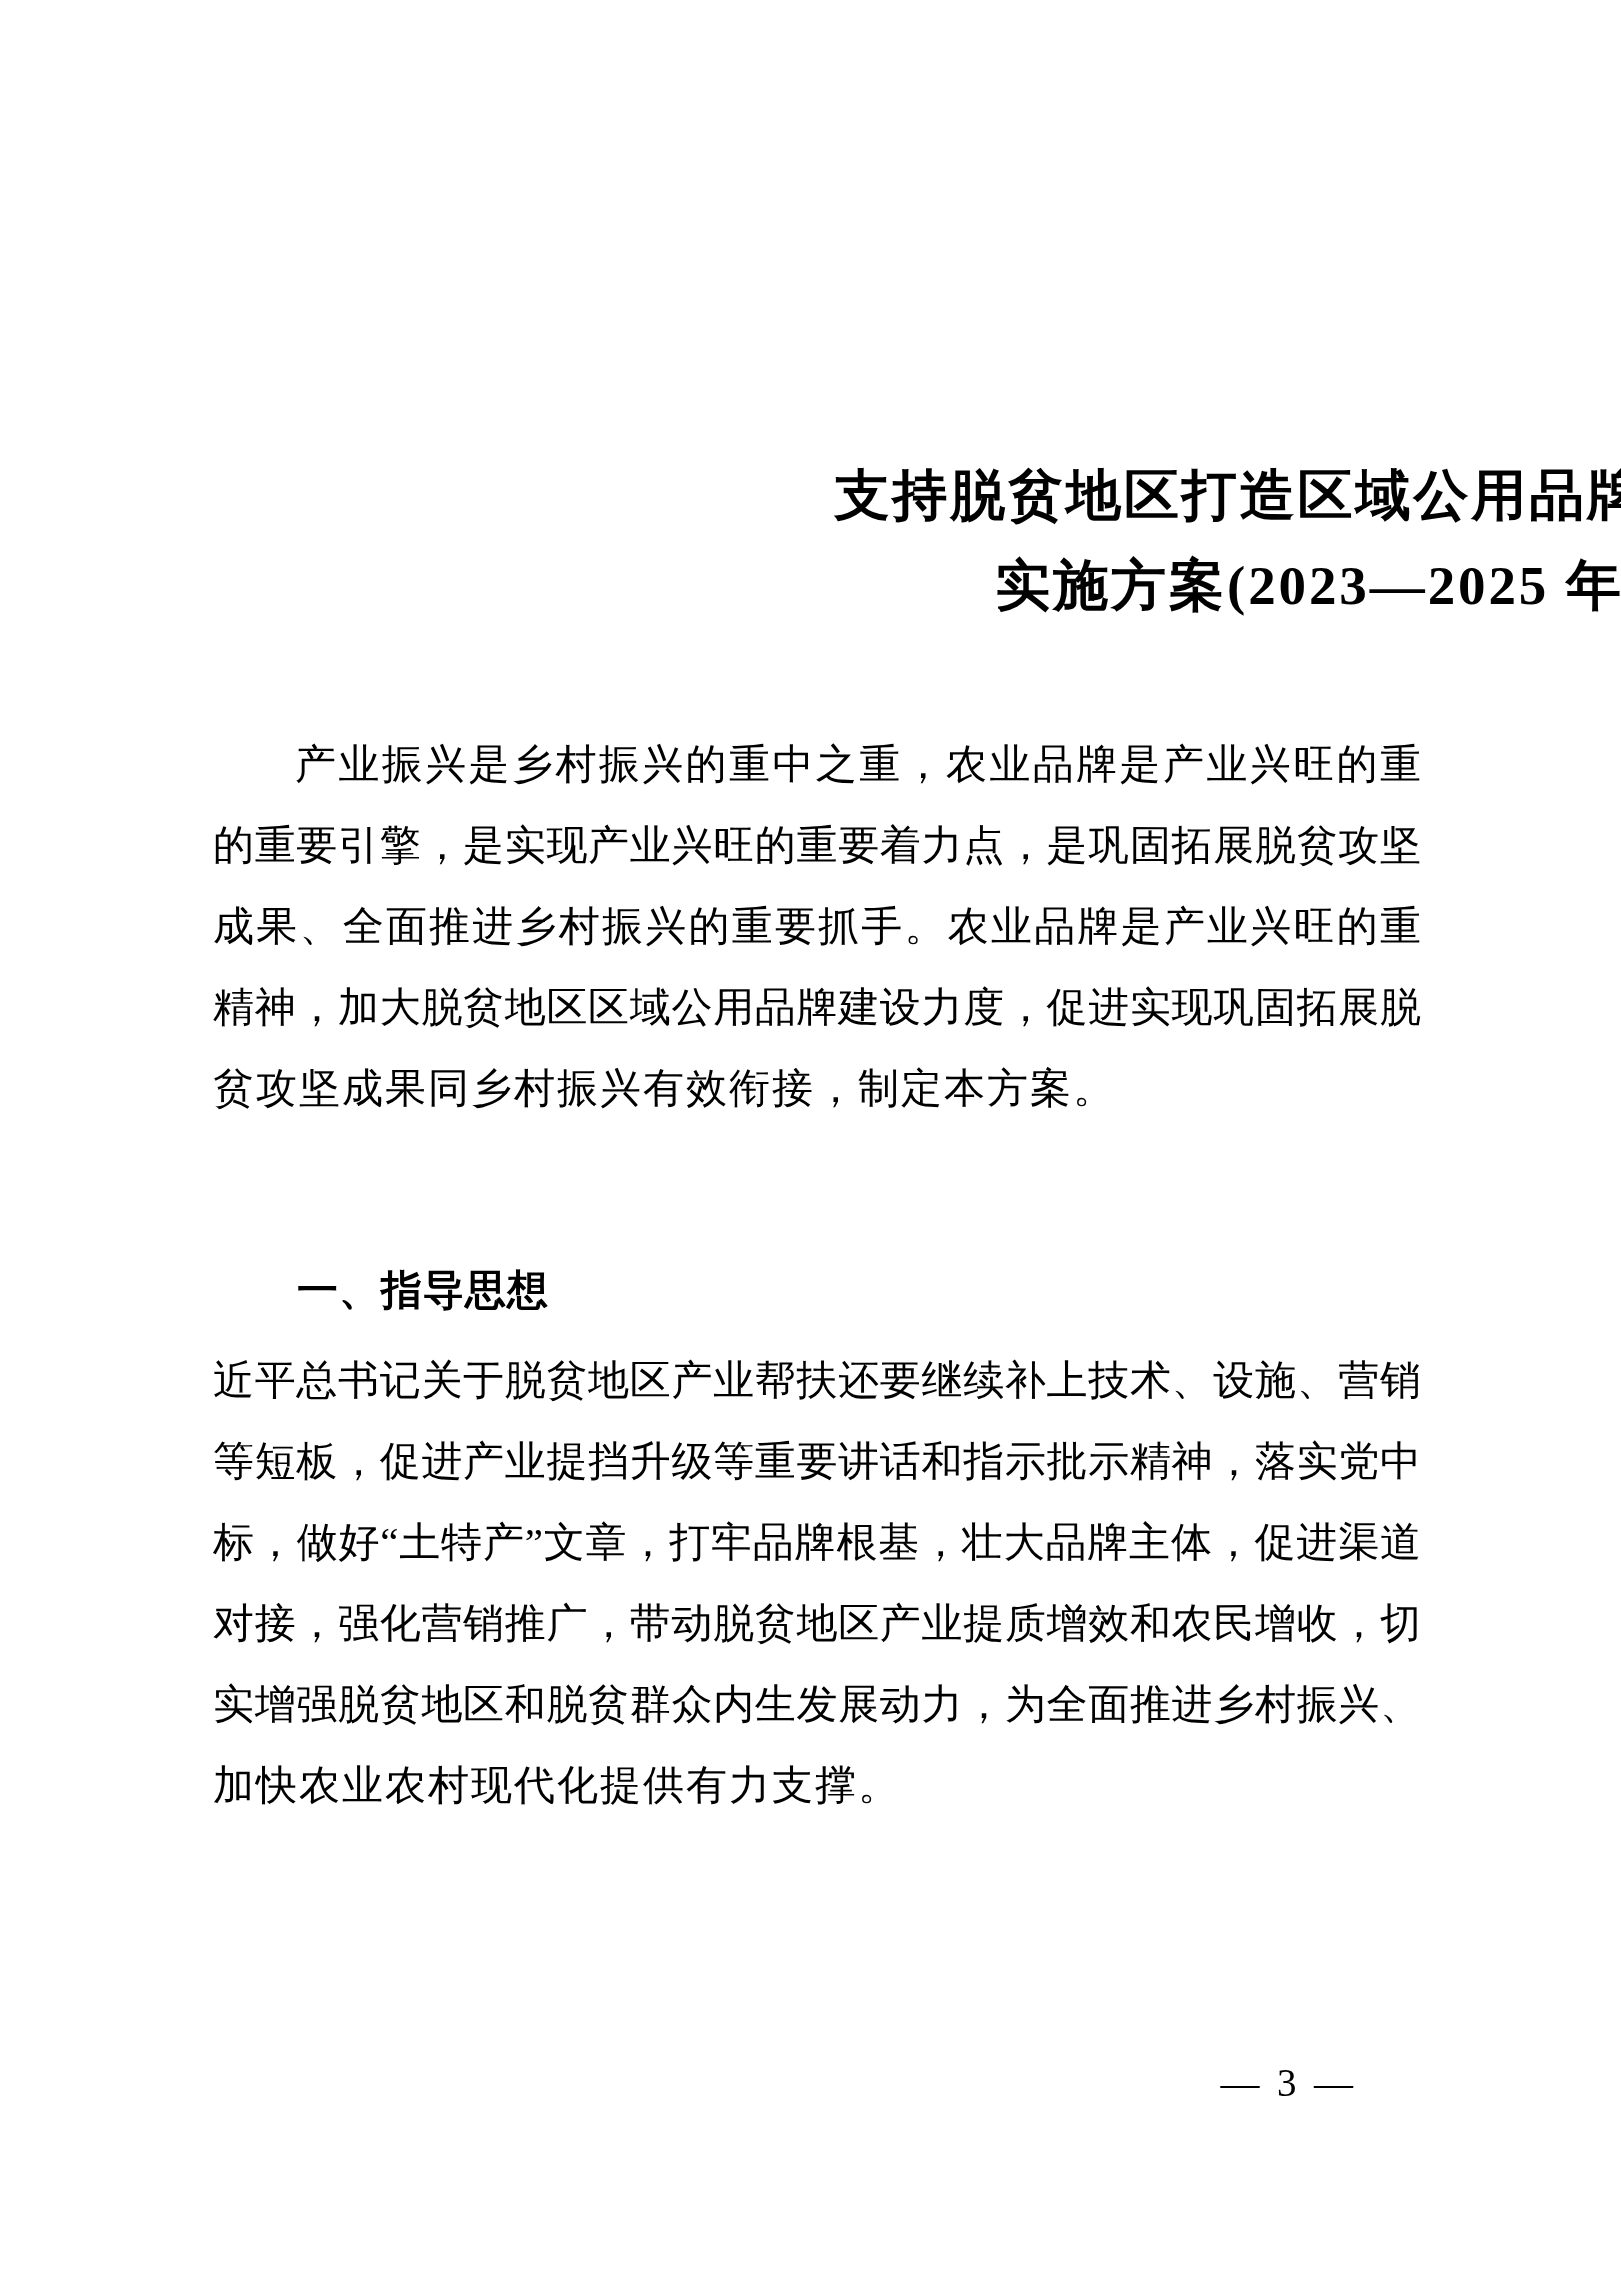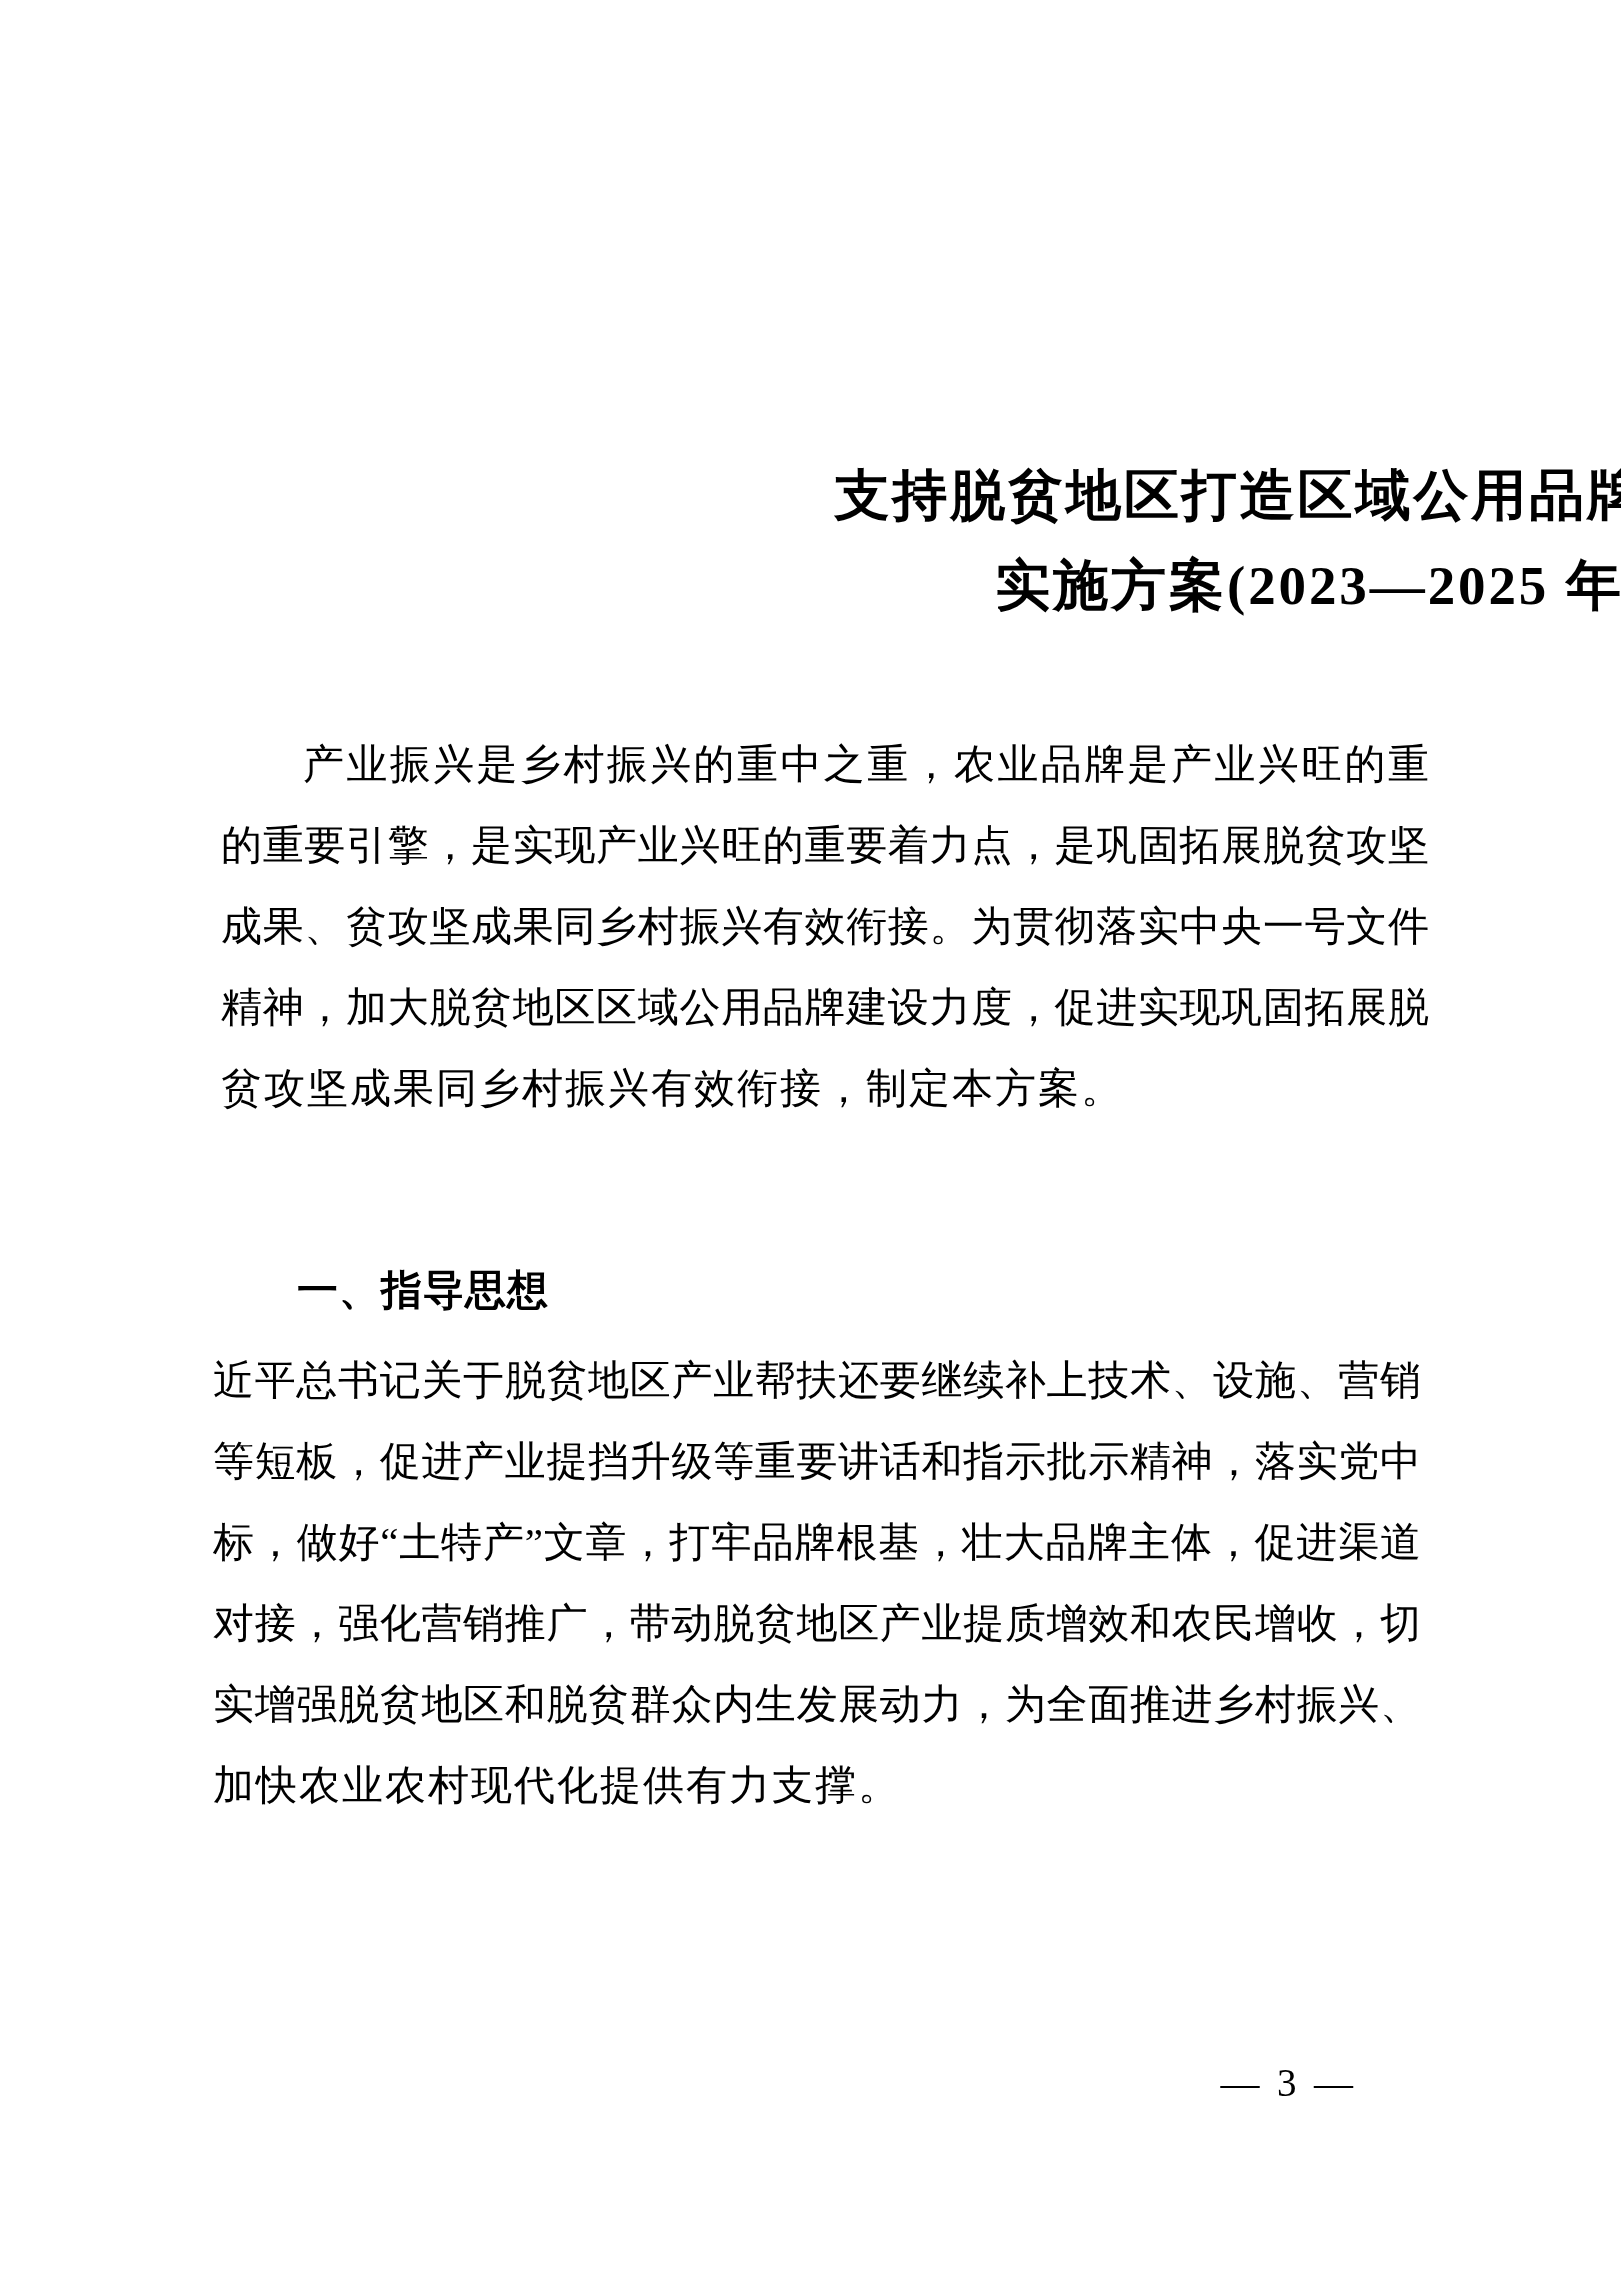--- a/index.html
+++ b/index.html
@@ -32,21 +32,21 @@
   }
   .body-block {
     position: absolute;
     left: 213px;
     width: 1208px;
     font-family: "Liberation Serif", serif;
     font-size: 41px;
     line-height: 81px;
     color: #000000;
   }
-  .para1 { top: 724px; margin-left: 8px; }
+  .para1 { top: 724px; }
   .para2 { top: 1340px; }
   .bline {
     height: 81px;
     text-align: justify;
     text-align-last: justify;
     white-space: nowrap;
   }
   .bline.indent {
     text-indent: 82px;
   }
@@ -84,21 +84,21 @@
 <div class="page">
 
   <div class="doc-title">
     <div>支持脱贫地区打造区域公用品牌</div>
     <div>实施方案(2023—2025 年)</div>
   </div>
 
   <div class="body-block para1">
     <div class="bline indent">产业振兴是乡村振兴的重中之重，农业品牌是产业兴旺的重</div>
     <div class="bline">的重要引擎，是实现产业兴旺的重要着力点，是巩固拓展脱贫攻坚</div>
-    <div class="bline">成果、贫攻坚成果同乡村振兴有效衔接。为贯彻落实中央一号文件</div>
+    <div class="bline">成果、全面推进乡村振兴的重要抓手。农业品牌是产业兴旺的重</div>
     <div class="bline">精神，加大脱贫地区区域公用品牌建设力度，促进实现巩固拓展脱</div>
     <div class="bline plain">贫攻坚成果同乡村振兴有效衔接，制定本方案。</div>
   </div>
 
   <div class="section-heading">一、指导思想</div>
 
   <div class="body-block para2">
     <div class="bline">近平总书记关于脱贫地区产业帮扶还要继续补上技术、设施、营销</div>
     <div class="bline">等短板，促进产业提挡升级等重要讲话和指示批示精神，落实党中</div>
     <div class="bline">标，做好“土特产”文章，打牢品牌根基，壮大品牌主体，促进渠道</div>

